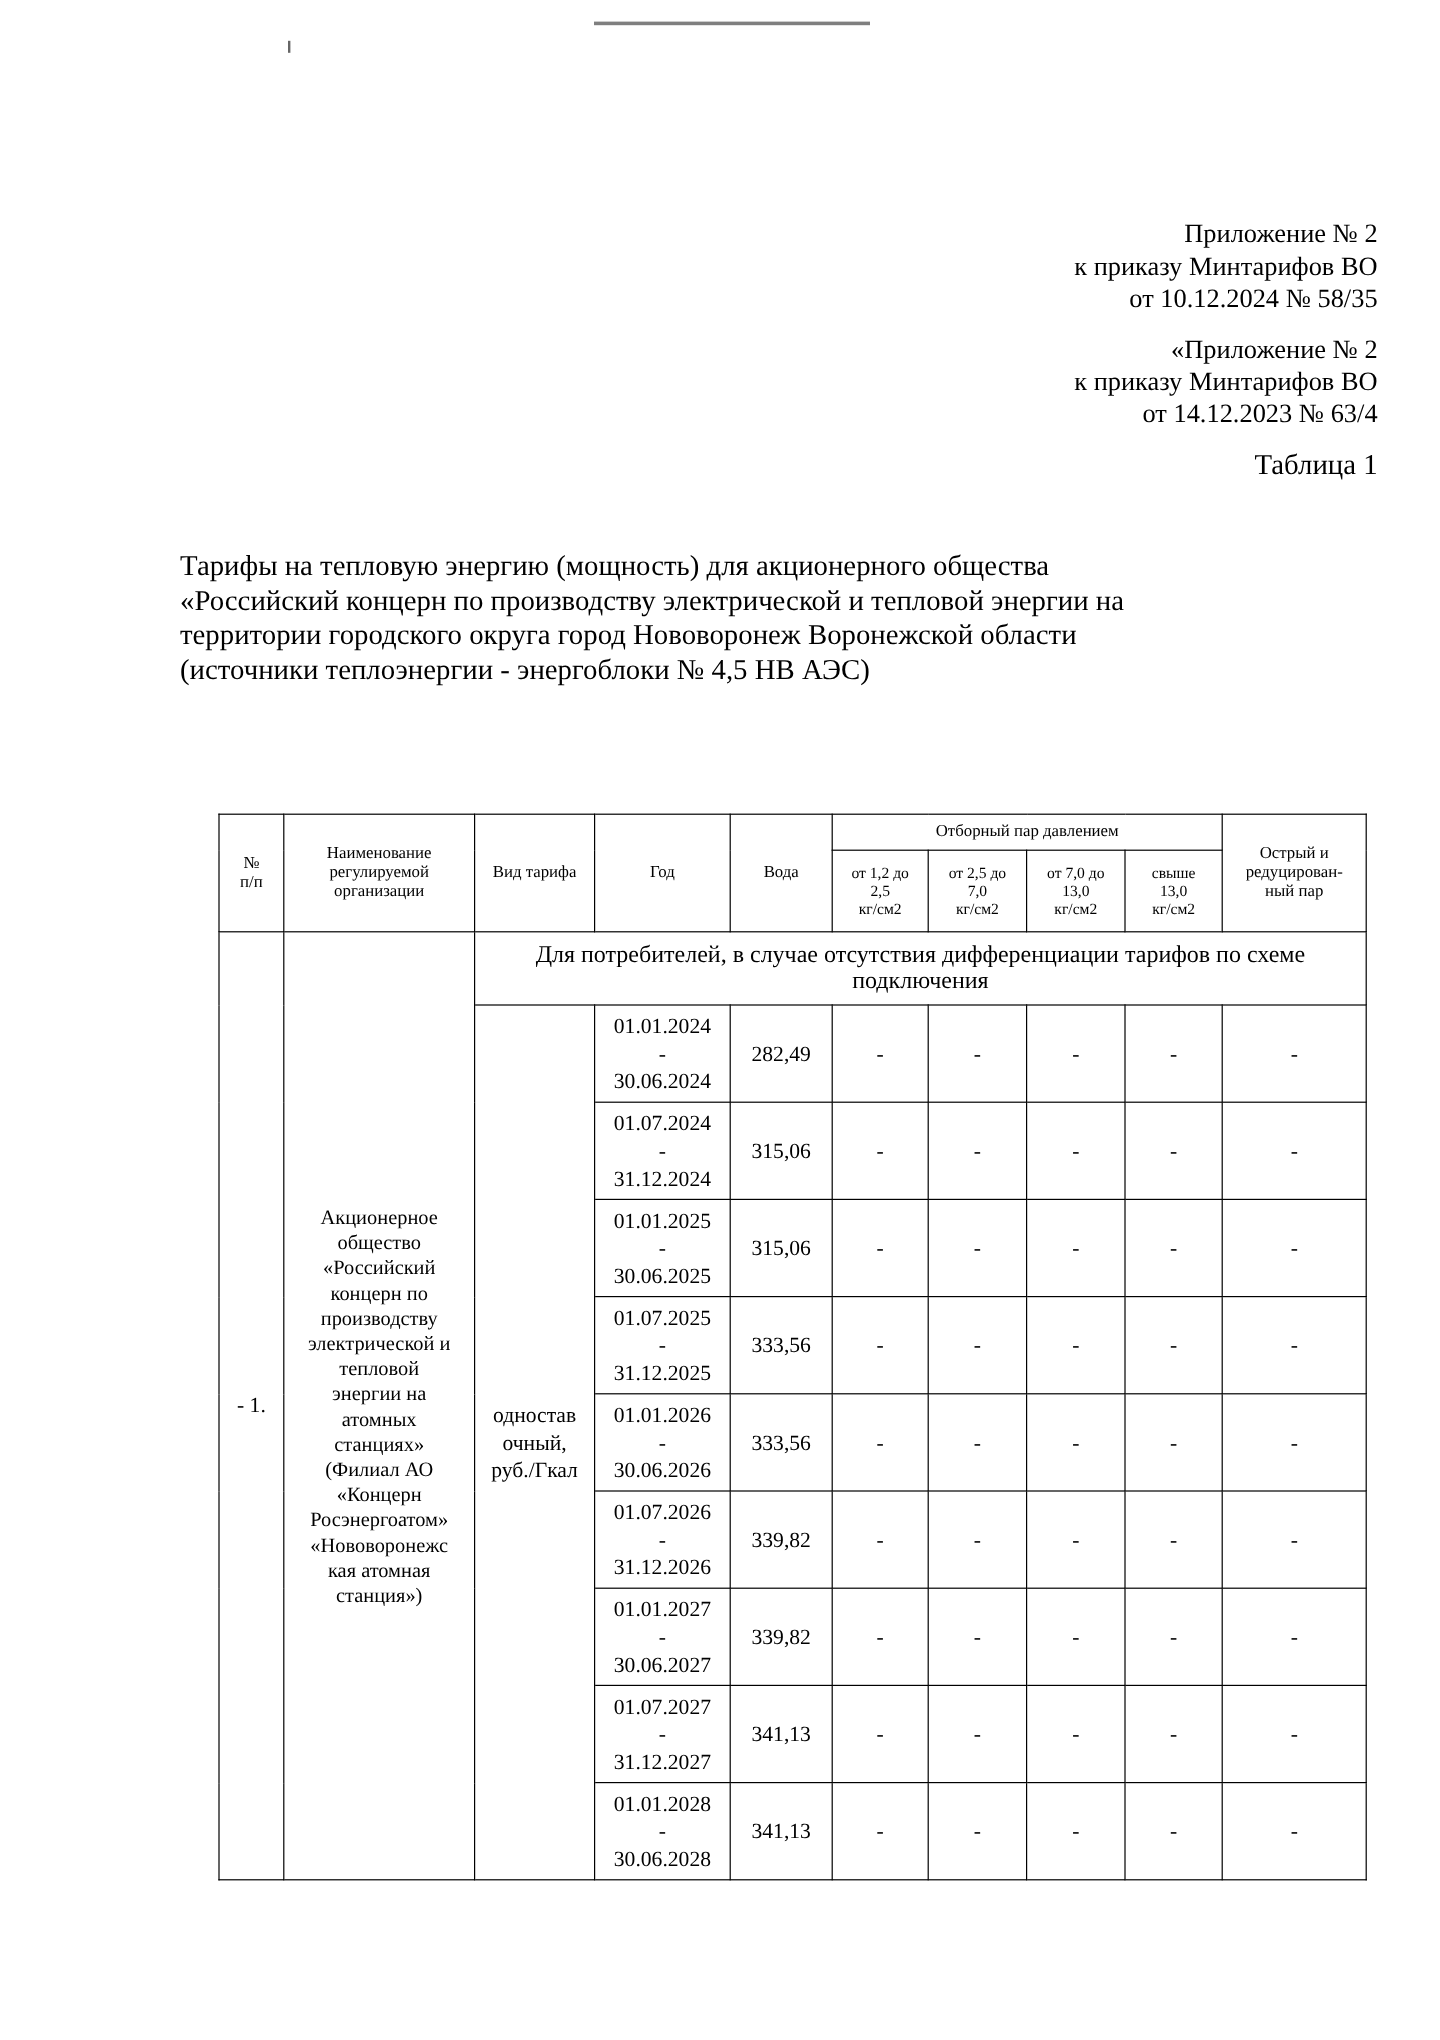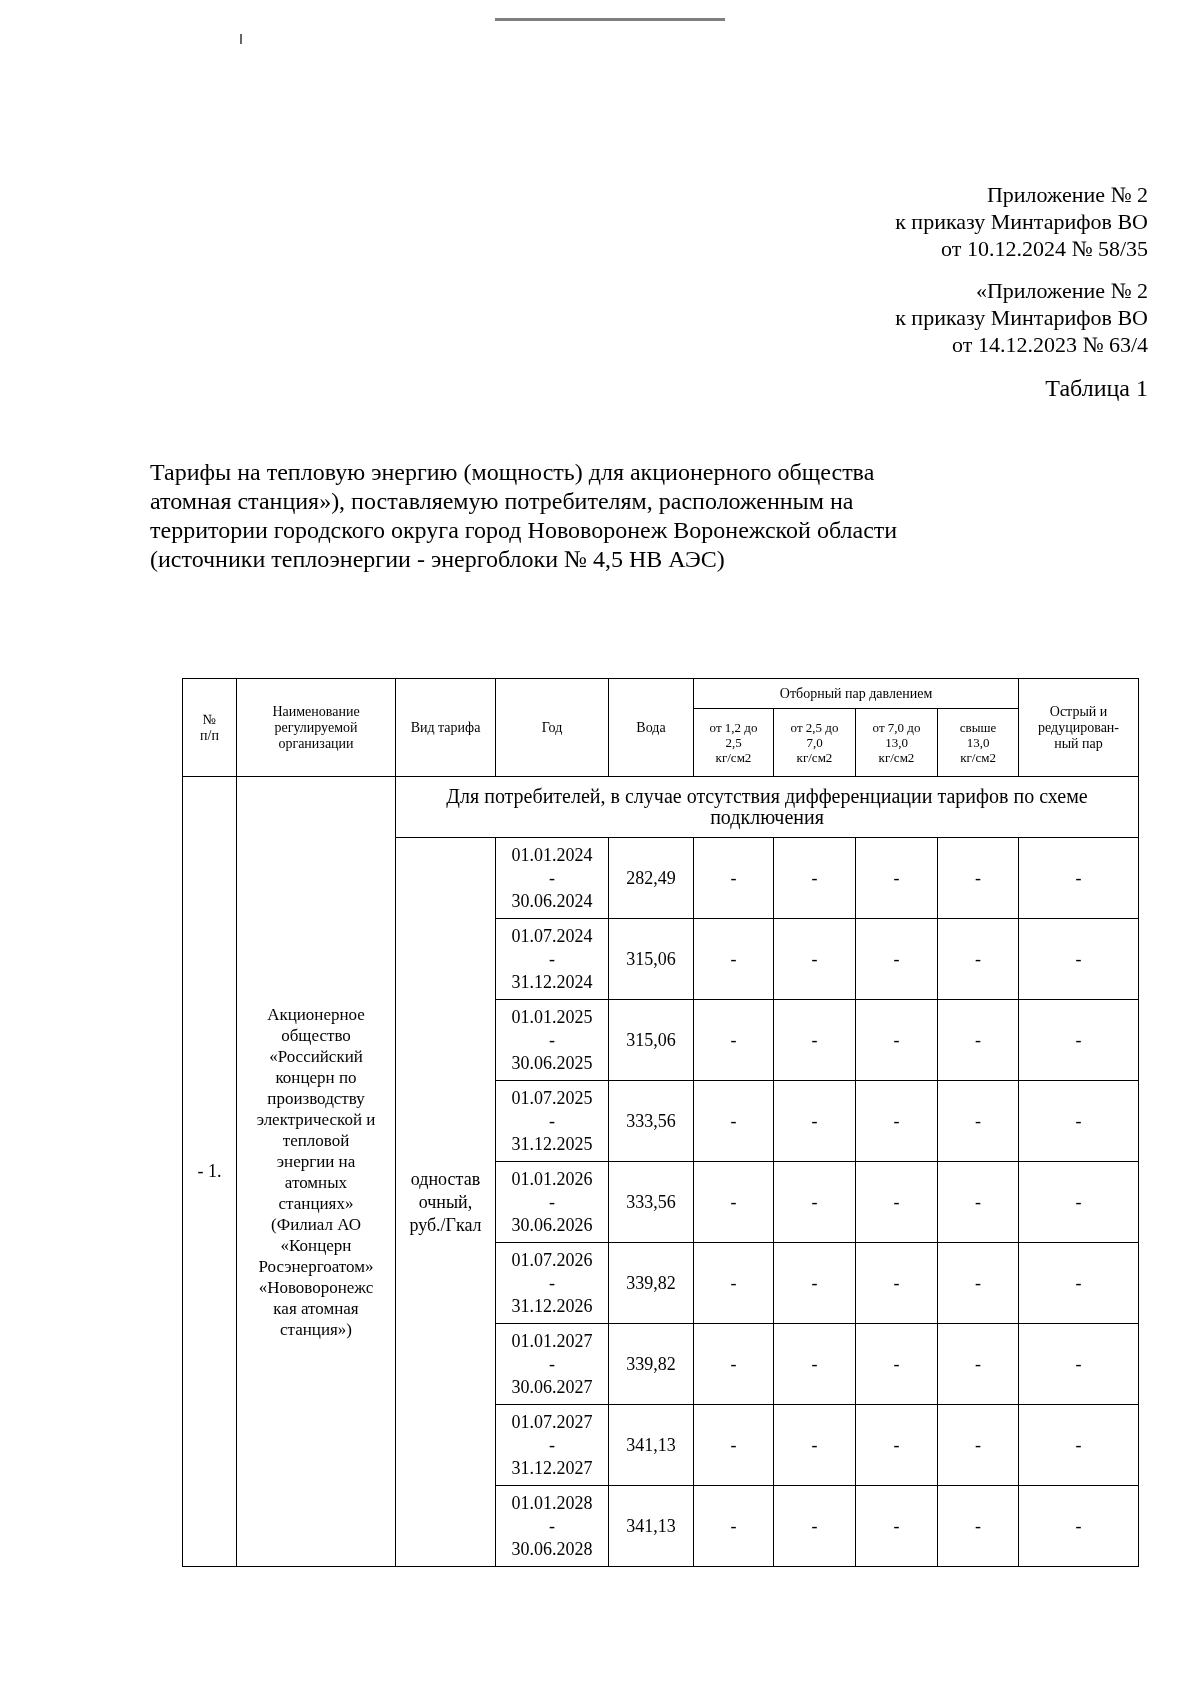--- a/index.html
+++ b/index.html
@@ -39,21 +39,21 @@
 <div class="right-block" id="approval-2">
   <div>«Приложение № 2</div>
   <div>к приказу Минтарифов ВО</div>
   <div>от 14.12.2023 № 63/4</div>
 </div>
 
 <div id="table-label">Таблица 1</div>
 
 <div id="doc-title">
   <span>Тарифы на тепловую энергию (мощность) для акционерного общества</span>
-  <span>атомная станция»), поставляемую потребителям, расположенным на</span>
+  <span>«Российский концерн по производству электрической и тепловой энергии на</span>
   <span>территории городского округа город Нововоронеж Воронежской области</span>
   <span>(источники теплоэнергии - энергоблоки № 4,5 НВ АЭС)</span>
 </div>
 
 <table class="tariff">
   <colgroup>
     <col style="width:54px">
       <col style="width:159px">
       <col style="width:100px">
       <col style="width:113px">

